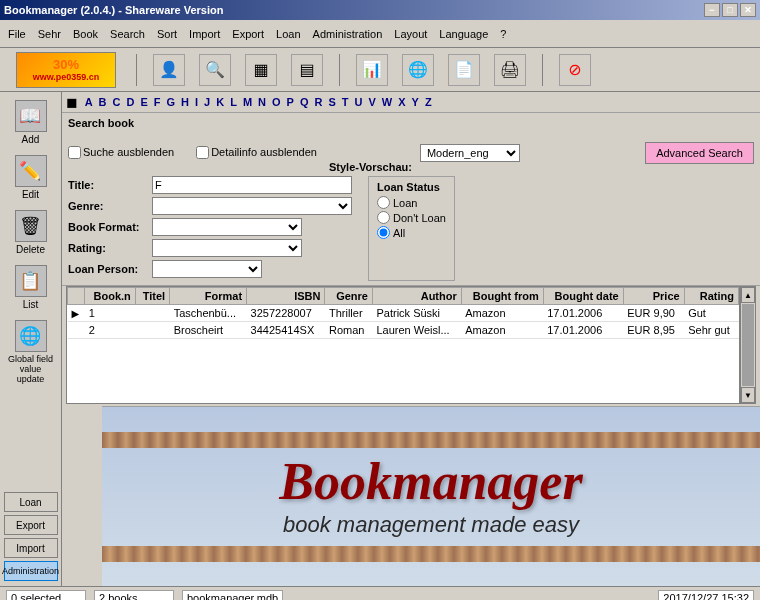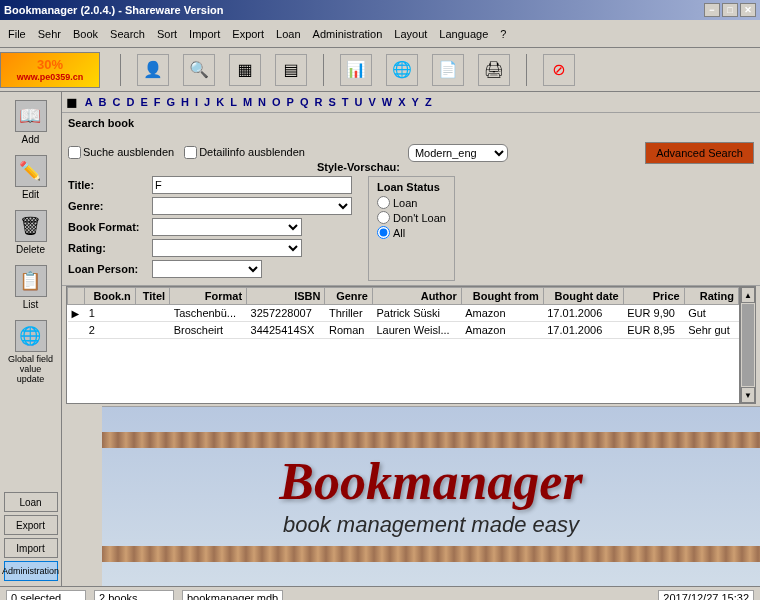--- a/index.html
+++ b/index.html
@@ -42,21 +42,21 @@
       cursor: pointer;
       white-space: nowrap;
     }
 
     
     .toolbar {
       background: #d4d0c8;
       height: 44px;
       display: flex;
       align-items: center;
-      padding: 2px 0;
+      padding: 2px 16px;
       gap: 14px;
       border-bottom: 1px solid #808080;
     }
     .toolbar-logo {
       width: 100px;
       height: 36px;
       background: linear-gradient(135deg, #ff8c00, #ffd700);
       border: 1px solid #808080;
       display: flex;
       align-items: center;
@@ -192,39 +192,39 @@
       padding: 0 2px;
     }
     .search-input-wide { width: 200px; }
     .search-select {
       height: 18px;
       border: 1px solid #808080;
       background: white;
       font-size: 11px;
       padding: 0 2px;
     }
-    .search-select-small { width: 100px; border-radius: 6px; }
+    .search-select-small { width: 100px; }
     .checkbox-label { font-size: 11px; display: flex; align-items: flex-start; gap: 2px; }
     
     
     .loan-status-box {
       border: 1px solid #a0a0a0;
       padding: 4px 8px;
       margin-left: 8px;
       background: #d4d0c8;
     }
     .loan-status-title { font-size: 11px; font-weight: bold; margin-bottom: 3px; }
     .radio-label { font-size: 11px; display: flex; align-items: center; gap: 3px; margin-bottom: 2px; }
 
     
     .style-label { font-size: 11px; font-weight: bold; margin-top: 29px; }
     .advanced-btn {
       height: 22px;
       padding: 0 10px;
-      background: #c2410c;
+      background: #f9a8d4;
       border: 1px solid #808080;
       cursor: pointer;
       font-size: 11px;
     }
 
     
     .table-container {
       flex: 1;
       background: white;
       border: 1px solid #808080;
@@ -468,21 +468,21 @@
     </div>
 
     <div class="search-panel">
       <div class="search-panel-title">Search book</div>
 
       <div class="search-row">
         <label class="checkbox-label">
           <input type="checkbox" style="">
           <span>Suche ausblenden</span>
         </label>
-        <label class="checkbox-label" style="margin-left:6px;">
+        <label class="checkbox-label" style="margin-left:18px;">
           <input type="checkbox" style="">
           <span>Detailinfo ausblenden</span>
         </label>
         <span class="style-label" style="margin-left:8px;">Style-Vorschau:</span>
         <select class="search-select search-select-small" style="width:100px; margin-left:4px;">
           <option>Modern_eng</option>
         </select>
         <button class="advanced-btn" style="margin-left:auto;">Advanced Search</button>
       </div>
 

